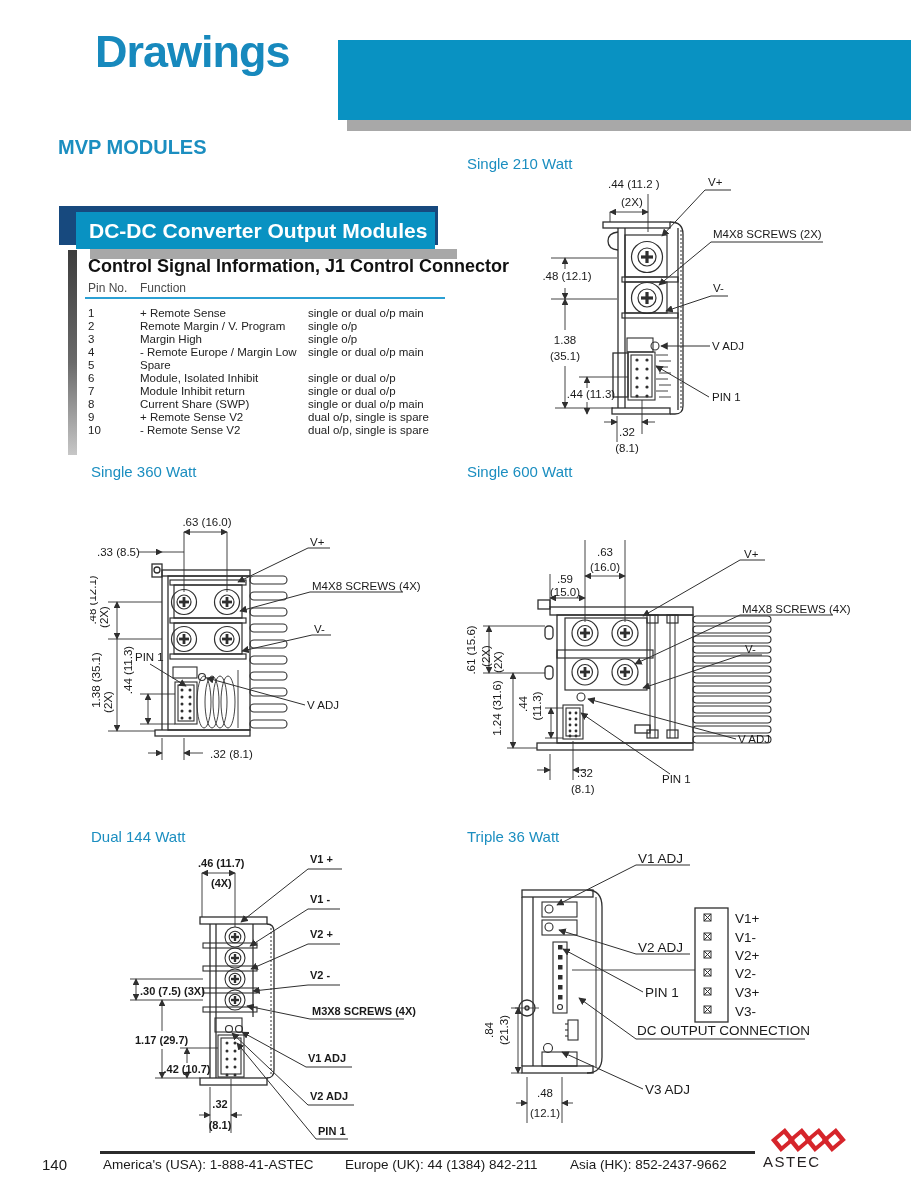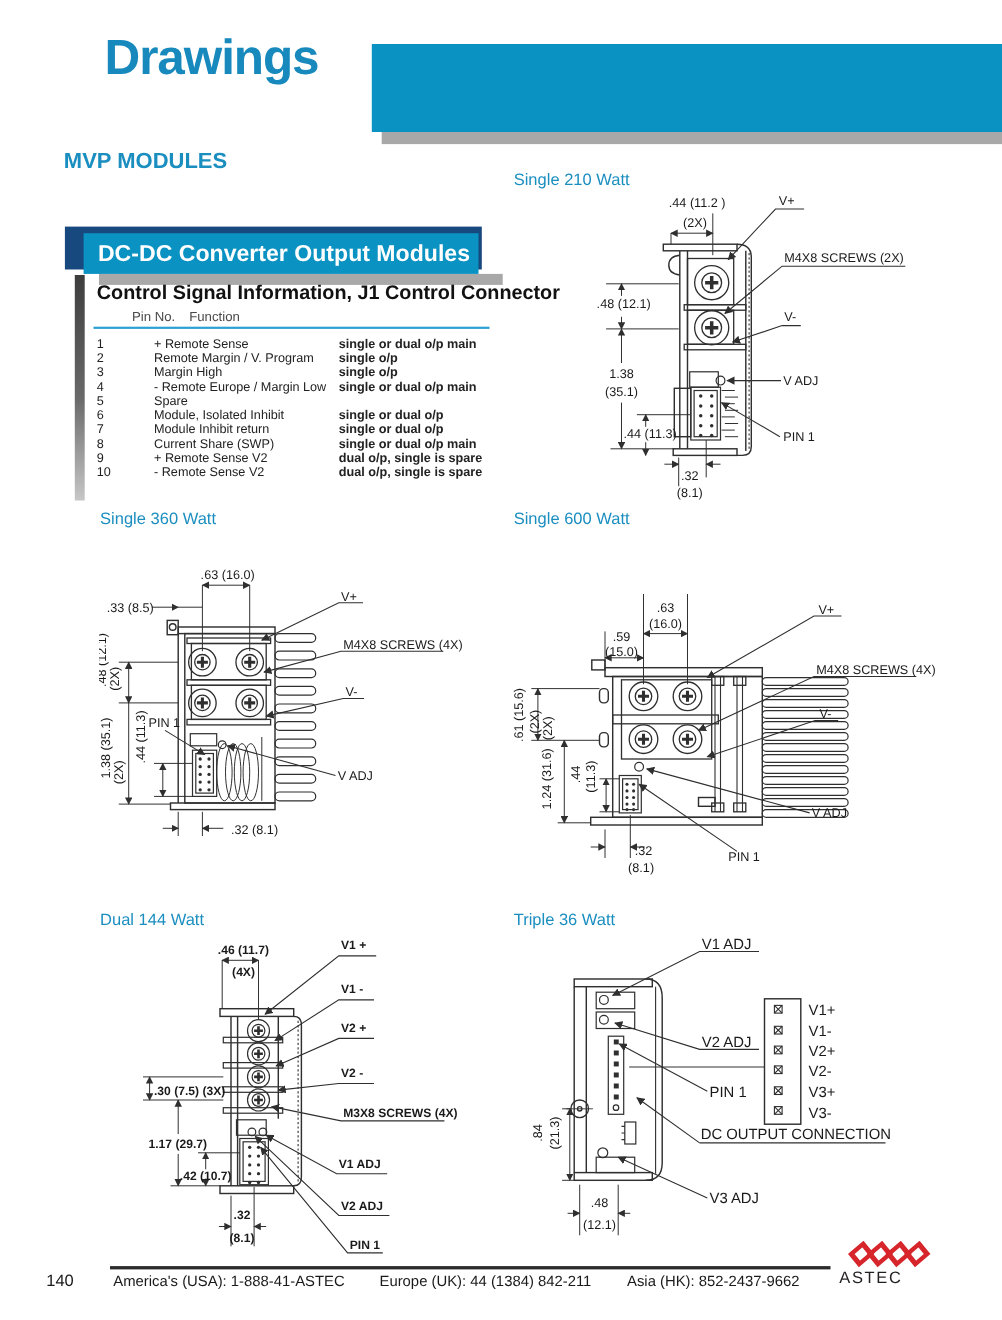--- a/index.html
+++ b/index.html
@@ -11,29 +11,29 @@
   .page-title{left:58px;top:26px;font-size:45px;font-weight:bold;color:#1789bd;letter-spacing:-1px;margin-left:37px;}
   .blue-box{left:338px;top:40px;width:573px;height:80px;background:#0992c2;}
   .blue-box-shadow{left:347px;top:120px;width:564px;height:11px;background:#a8a8a8;}
   .mvp-heading{left:58px;top:136px;font-size:20px;font-weight:bold;color:#1b8ec0;}
   .banner-navy{left:59px;top:206px;width:379px;height:39px;background:#17497e;}
   .banner-cyan{left:76px;top:212px;width:359px;height:37px;background:#0992c2;color:#ffffff;
     font-size:21px;font-weight:bold;line-height:37px;padding-left:13px;box-sizing:border-box;}
   .banner-shadow{left:90px;top:249px;width:367px;height:10px;background:#a8a8a8;}
   .left-bar{left:68px;top:250px;width:9px;height:205px;background:linear-gradient(#3d3d3d,#6a6a6a 55%,#c7c7c7);}
   .table-title{left:88px;top:256px;font-size:18px;font-weight:bold;color:#111;}
-  .thead{top:281px;font-size:12px;color:#4a4a4a;margin-left:32px;}
+  .thead{top:281px;font-size:12px;color:#4a4a4a;}
   .thead-pin{left:88px;}
   .thead-fn{left:140px;}
   .table-rule{left:85px;top:297px;width:360px;height:2px;background:#2ba0d4;}
   .trows{left:0;top:307px;width:911px;}
   .trow{position:relative;height:13px;font-size:11.5px;color:#222;}
   .c-pin{position:absolute;left:88px;}
   .c-fn{position:absolute;left:140px;}
-  .c-out{position:absolute;left:308px;font-weight:bold;}
+  .c-out{position:absolute;left:308px;}
   .dwg-heading{font-size:15px;font-weight:normal;color:#1b8ec0;}
   svg text{font-family:"Liberation Sans",sans-serif;font-size:11.5px;fill:#1a1a1a;}
   svg text.bold{font-weight:bold;font-size:11px;}
   svg text.big{font-size:13.5px;}
   .footer-rule{left:100px;top:1151px;width:655px;height:3px;background:#2b2b2b;}
   .footer-text{top:1157px;font-size:13.5px;color:#1a1a1a;}
   .pageno{left:42px;top:1156px;font-size:15px;color:#1a1a1a;}
   .f-usa{left:103px;}
   .f-eur{left:345px;}
   .f-asia{left:570px;}

